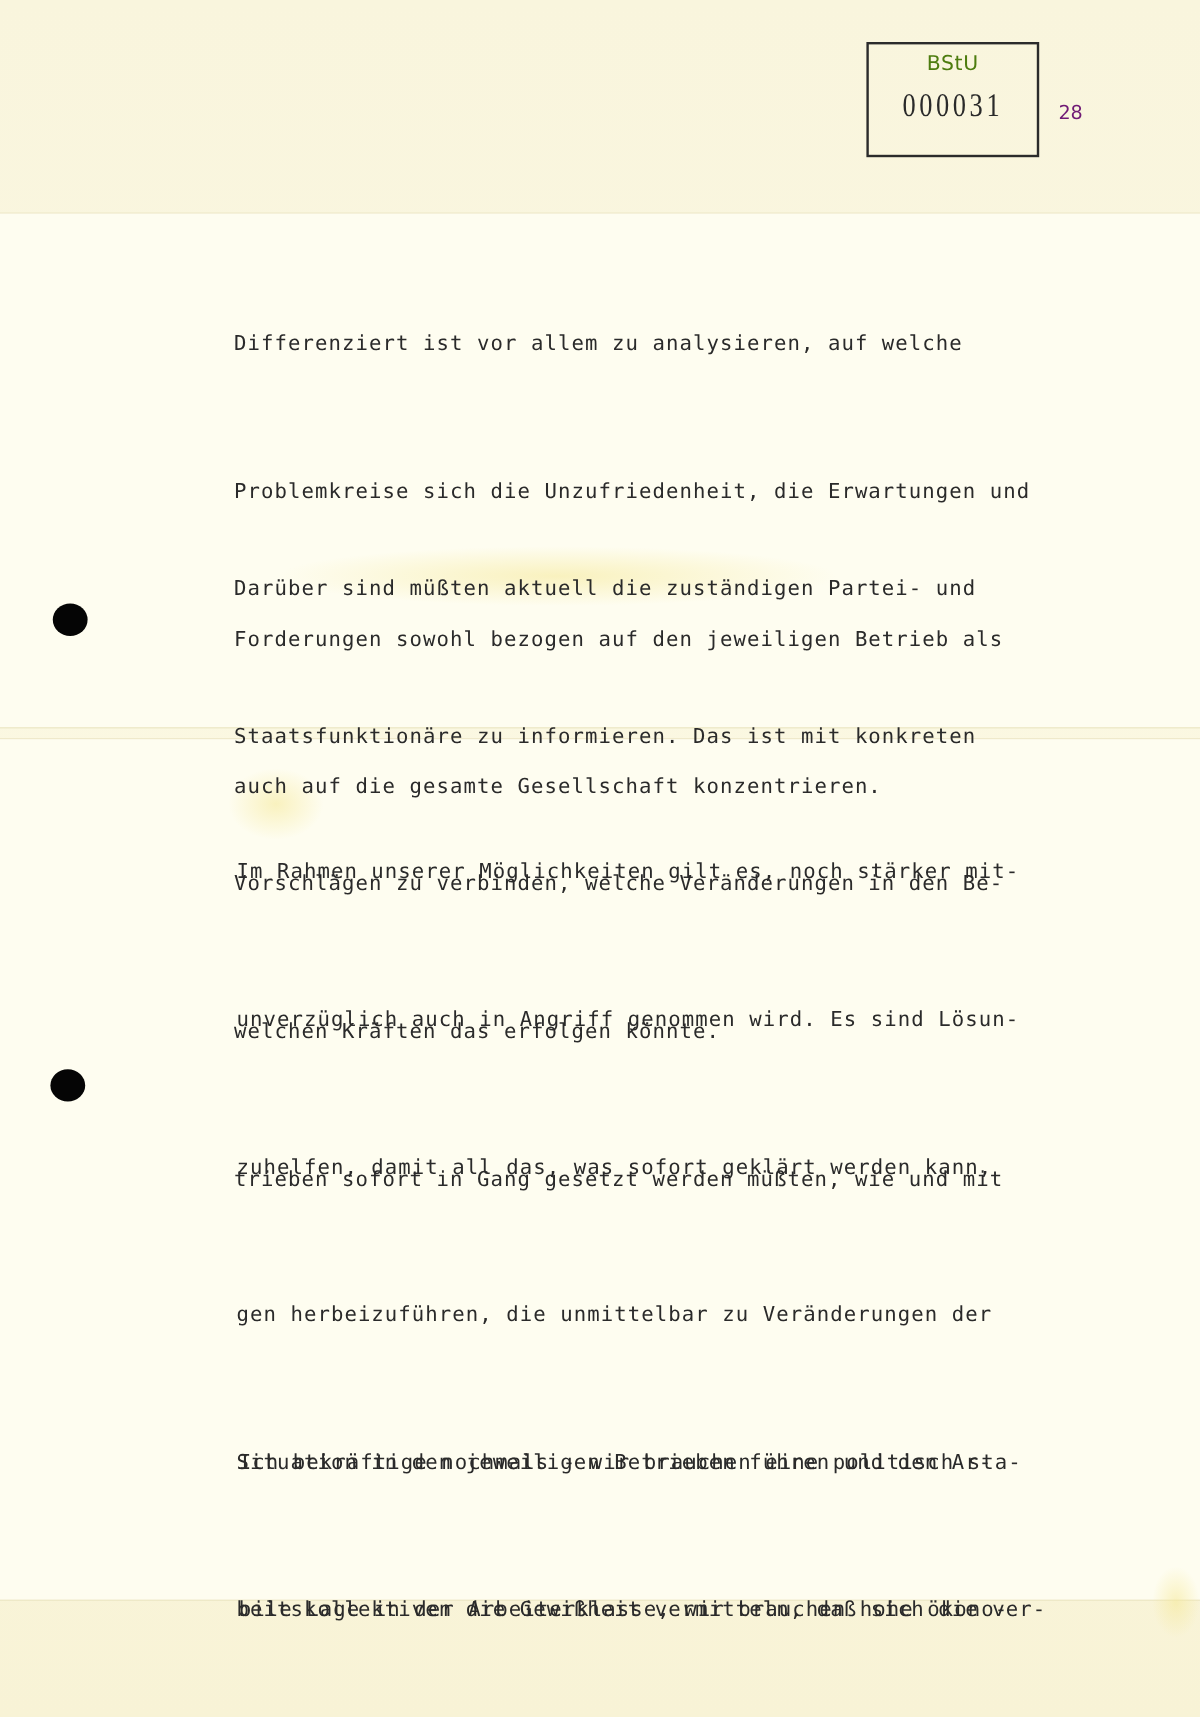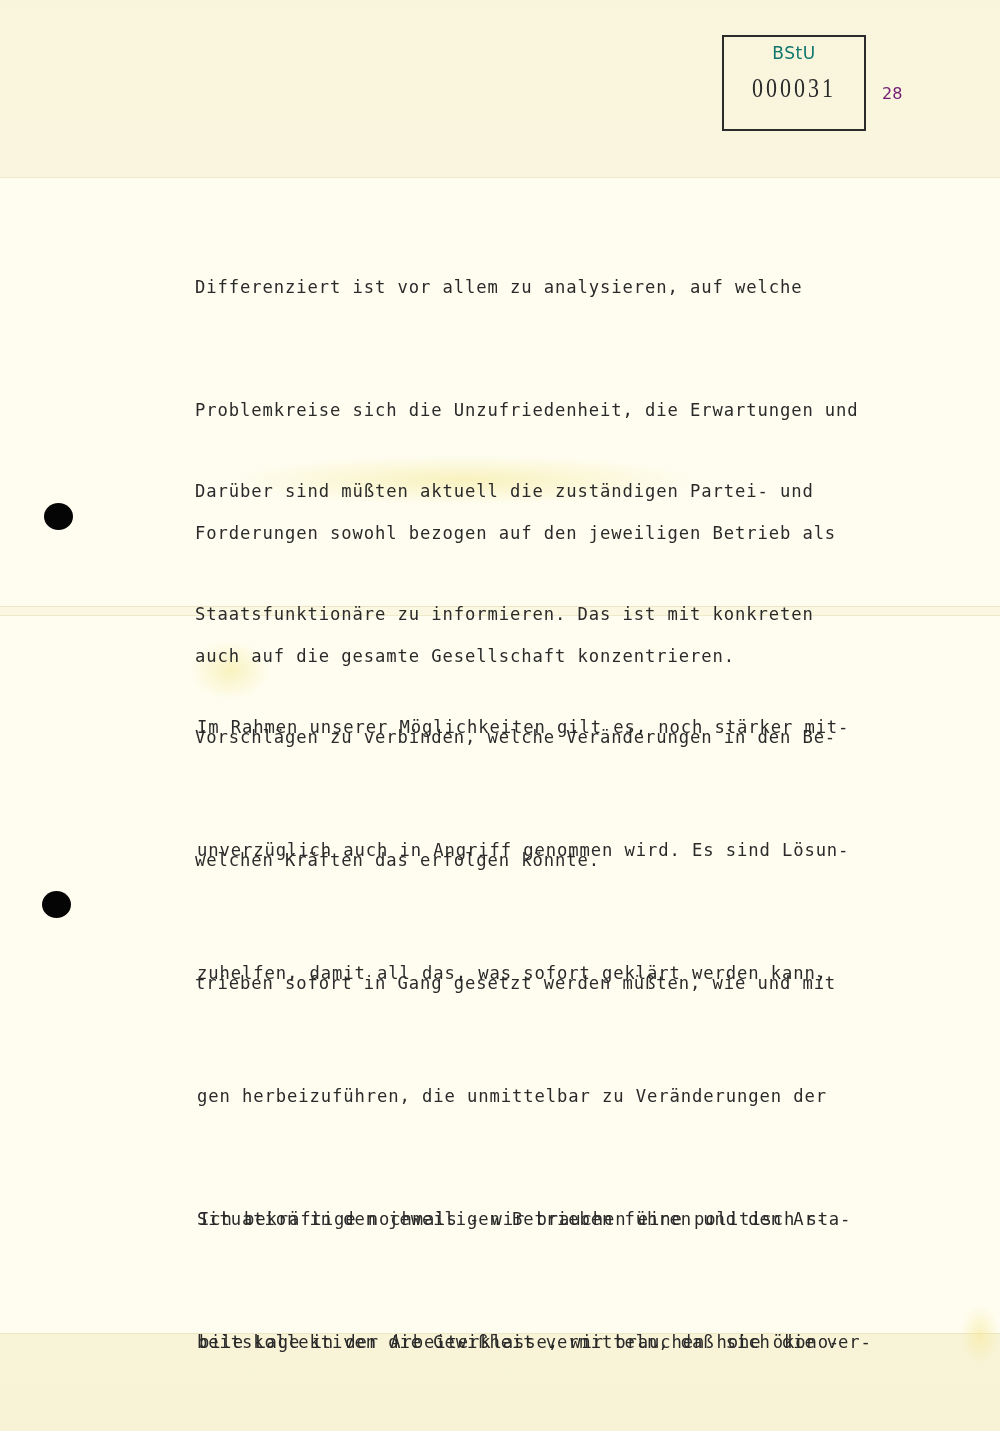--- a/index.html
+++ b/index.html
@@ -21,21 +21,21 @@
   .strip-1 { top: 178px; height: 428px; }
   .strip-2 { top: 616px; height: 717px; }
 
   .stamp {
     position: absolute; left: 722px; top: 35px; width: 144px; height: 96px;
     border: 2px solid #2b2b2b; border-left-width: 2px;
     box-sizing: border-box;
   }
   .stamp-title {
     position: absolute; left: 0; width: 100%; top: 6px; text-align: center;
-    font-family: "DejaVu Sans", sans-serif; font-size: 17px; color: #0f766e;
+    font-family: "DejaVu Sans", sans-serif; font-size: 17px; color: #4d7c0f;
     letter-spacing: 0.5px;
   }
   .stamp-number {
     position: absolute; left: 0; width: 100%; top: 38px; text-align: center;
     font-family: "Liberation Serif", serif; font-size: 22px; color: #2a2a2a;
     letter-spacing: 3px; transform: scaleY(1.25);
   }
   .page-number {
     position: absolute; left: 882px; top: 84px;
     font-family: "DejaVu Sans", sans-serif; font-size: 16px; color: #701a75;

